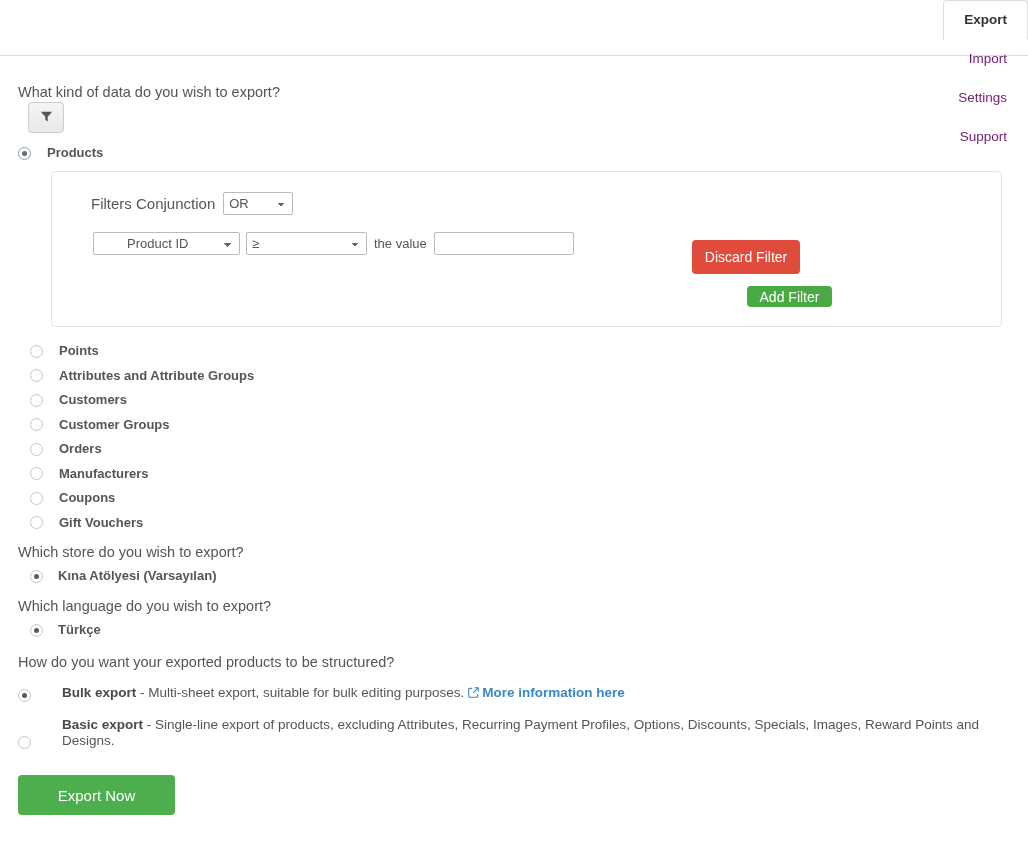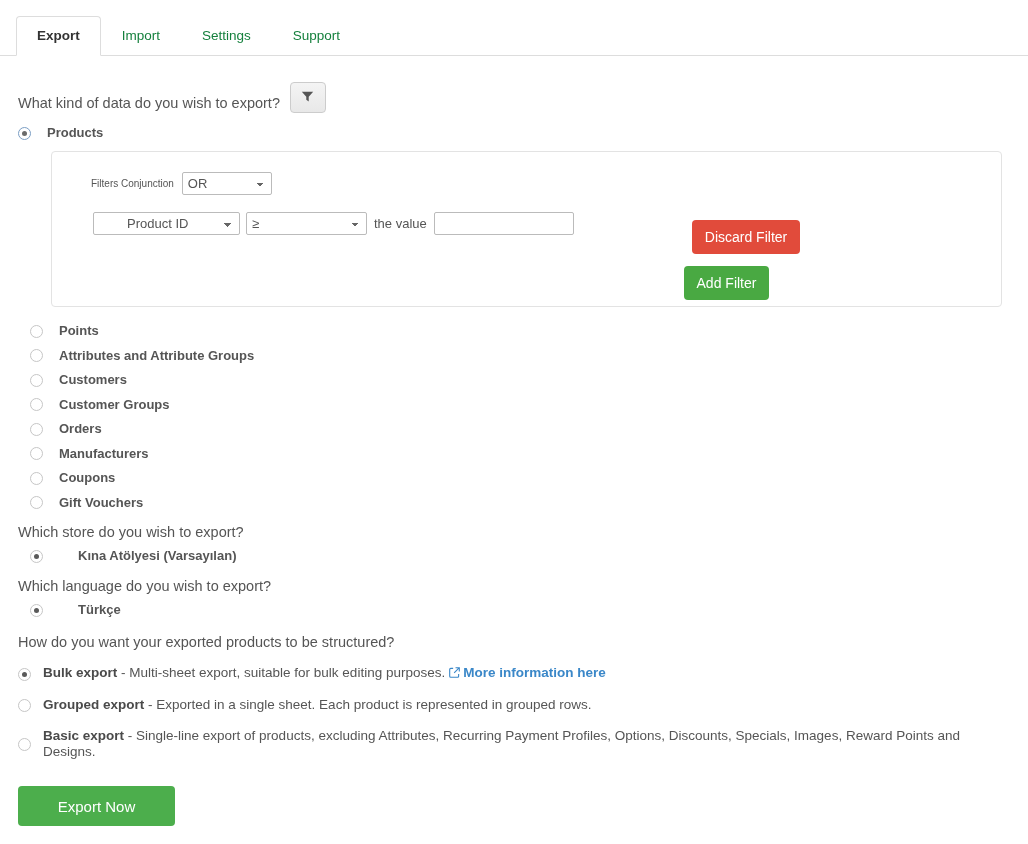--- a/index.html
+++ b/index.html
@@ -13,49 +13,51 @@
   body { position: relative; overflow: hidden; color: #555; }
 
   
   .tabbar {
     position: relative;
     height: 56px;
     padding-left: 16px;
     border-bottom: 1px solid #ddd;
     display: flex;
     align-items: flex-end;
+    flex-direction: column;
   }
   .tab {
     position: relative;
     padding: 10px 20px 11px 20px;
     font-size: 13.5px;
-    color: #15803d;
+    color: #701a75;
     cursor: pointer;
     line-height: 17px;
     margin-bottom: -1px;
     border: 1px solid transparent;
     border-radius: 4px 4px 0 0;
     background: transparent;
   }
   .tab.active {
     color: #333;
     font-weight: bold;
     background: #fff;
     border: 1px solid #ddd;
     border-bottom: 1px solid #fff;
   }
 
   
   .content { padding: 0 18px; }
 
   .q-row {
     display: flex;
-    align-items: flex-end;
+    align-items: flex-start;
     margin-top: 26px;
     margin-bottom: 0;
+    flex-direction: column;
   }
   .q-label {
     font-size: 14.5px;
     color: #555;
     line-height: 20px;
   }
   .filter-toggle {
     margin-left: 10px;
     width: 36px; height: 31px;
     background: linear-gradient(#f4f4f4, #e8e8e8);
@@ -67,21 +69,21 @@
     cursor: pointer;
   }
 
   
   .radio-row {
     display: flex;
     align-items: center;
     margin-top: 9px;
     cursor: pointer;
   }
-  .radio-row.tight { margin-top: 6px; gap: 20px; }
+  .radio-row.tight { margin-top: 6px; }
   .rad {
     width: 13px; height: 13px;
     border-radius: 50%;
     border: 1px solid #c6c6c6;
     background: #fff;
     flex: 0 0 13px;
     margin-right: 0;
     position: relative;
     cursor: pointer;
   }
@@ -123,21 +125,21 @@
     padding: 20px 0 24px 0;
     position: relative;
     min-height: 156px;
   }
   .conj-row {
     display: flex;
     align-items: center;
     padding-left: 39px;
   }
   .conj-label {
-    font-size: 10px;
+    font-size: 15px;
     color: #555;
     margin-right: 8px;
   }
   .sel {
     font-family: "Liberation Sans", sans-serif;
     font-size: 13px;
     color: #555;
     background: #fff;
     border: 1px solid #bbb;
     border-radius: 2px;
@@ -150,21 +152,21 @@
     background-image:
       linear-gradient(45deg, transparent 50%, #666 50%),
       linear-gradient(135deg, #666 50%, transparent 50%);
     background-position:
       calc(100% - 11px) 10px,
       calc(100% - 7px) 10px;
     background-size: 4px 4px, 4px 4px;
     background-repeat: no-repeat;
     line-height: 21px;
   }
-  .sel.conj { width: 90px; }
+  .sel.conj { width: 70px; }
   .sel.field { width: 147px; padding-left: 33px; }
   .sel.op { width: 121px; }
 
   .rule-row {
     display: flex;
     align-items: center;
     padding-left: 41px;
     margin-top: 17px;
   }
   .rule-row .sel.field { margin-right: 6px; }
@@ -196,44 +198,45 @@
     padding: 0;
   }
   .btn-discard {
     position: absolute;
     left: 640px; top: 68px;
     width: 108px; height: 34px;
     background: #e14b3b;
   }
   .btn-add {
     position: absolute;
-    left: 632px; top: 114px;
-    width: 85px; height: 34px;
+    left: 695px; top: 114px;
+    width: 85px; height: 21px;
     background: #49a942;
   }
 
   
   .list-block { margin-top: 12px; padding-left: 12px; }
   .list-block .radio-row { margin-top: 0; height: 24.5px; }
 
   .section-q {
     font-size: 14.5px;
     color: #555;
     margin-top: 7px;
     line-height: 20px;
   }
   .sub-radio { padding-left: 12px; }
   .sub-radio .radio-label { margin-left: 15px; }
 
   
   .struct-block { margin-top: 13px; }
   .struct-row {
     display: flex;
-    align-items: center;
+    align-items: flex-end;
     margin-bottom: 15px;
+    gap: 19px;
   }
   .struct-row .rad { margin-top: 1px; }
   .struct-text {
     margin-left: 12px;
     font-size: 13.5px;
     color: #555;
     line-height: 16px;
   }
   .struct-text b { font-weight: bold; color: #4a4a4a; }
   .lnk {
@@ -380,26 +383,20 @@
     <div class="struct-row">
       <span class="rad sel-gray"></span>
       <span class="struct-text">
         <b>Bulk export</b><span> - Multi-sheet export, suitable for bulk editing purposes.</span><span class="ext-ico"><svg width="11" height="11" viewBox="0 0 16 16" aria-hidden="true">
               <path d="M6 2H2.5A1.5 1.5 0 0 0 1 3.5v10A1.5 1.5 0 0 0 2.5 15h10a1.5 1.5 0 0 0 1.5-1.5V10" fill="none" stroke="#3a87c8" stroke-width="1.6"></path>
               <path d="M9.5 1H15v5.5M15 1L7.5 8.5" fill="none" stroke="#3a87c8" stroke-width="1.6"></path>
             </svg></span><a class="lnk">More information here</a>
       </span>
     </div>
 
-    <div class="struct-row">
-      <span class="rad"></span>
-      <span class="struct-text">
-        <b>Grouped export</b><span> - Exported in a single sheet. Each product is represented in grouped rows.</span>
-      </span>
-    </div>
 
     <div class="struct-row">
       <span class="rad"></span>
       <span class="struct-text">
         <b>Basic export</b><span> - Single-line export of products, excluding Attributes, Recurring Payment Profiles, Options, Discounts, Specials, Images, Reward Points and Designs.</span>
       </span>
     </div>
   </div>
 
   

